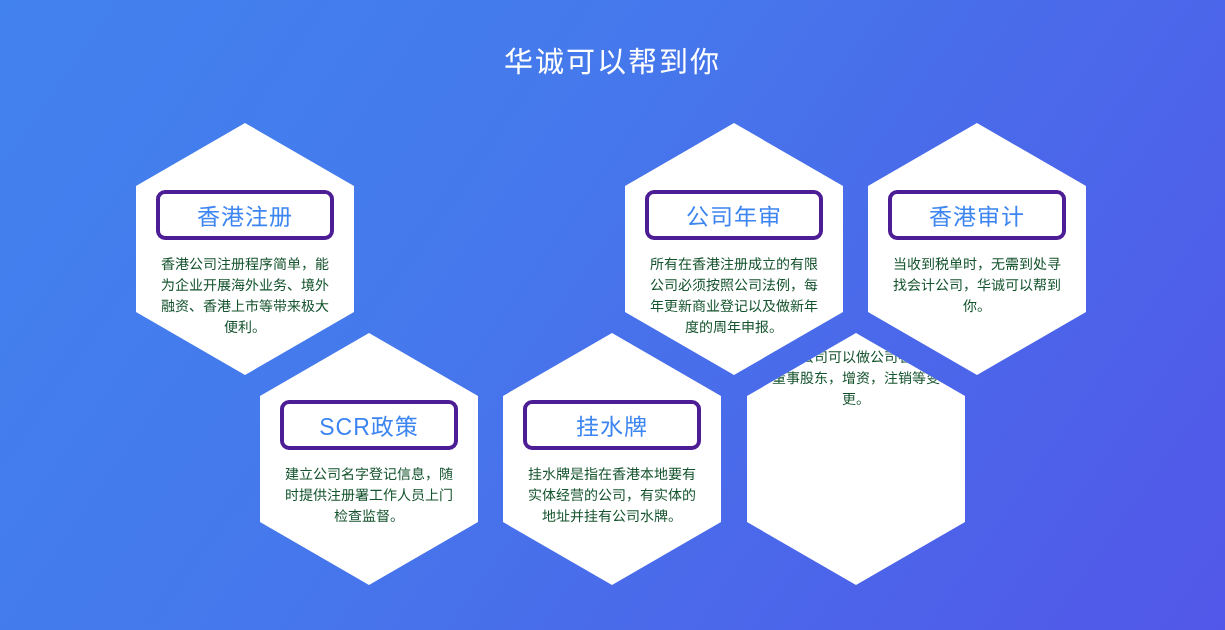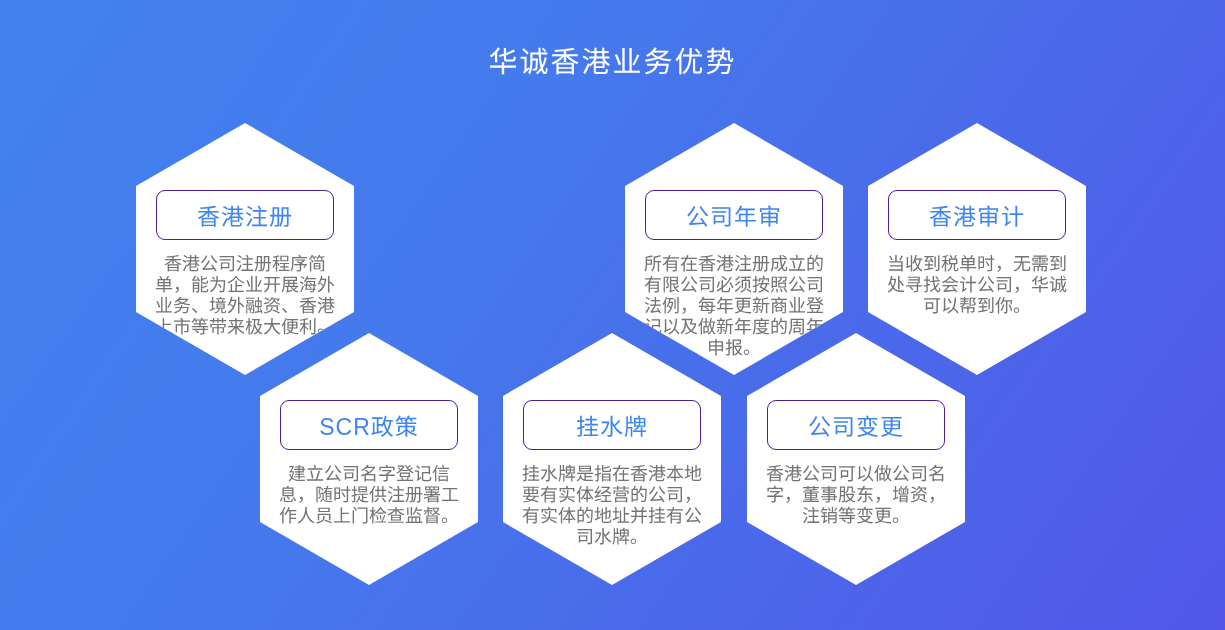--- a/index.html
+++ b/index.html
@@ -50,37 +50,37 @@
     width: 182px;
     display: flex;
     flex-direction: column;
     align-items: center;
   }
   .card-title {
     margin-top: 67px;
     width: 178px;
     box-sizing: border-box;
     height: 50px;
-    border: 1px solid #4c1d95;
+    border: 4px solid #4c1d95;
     border-radius: 9px;
     color: #3d86f2;
     font-size: 23px;
     font-weight: 400;
     letter-spacing: 1px;
     display: flex;
     align-items: center;
     justify-content: center;
     background: #ffffff;
     white-space: nowrap;
   }
   .card-body {
     margin-top: 14px;
     width: 180px;
-    color: #737373;
-    font-size: 18px;
+    color: #14532d;
+    font-size: 14px;
     line-height: 21px;
     text-align: center;
     letter-spacing: 0px;
     word-break: break-all;
   }
 
   
   .hex.r1 { top: 123px; }
   .hex.c1 { left: 136px; }
   .hex.c2 { left: 381px; }
@@ -95,21 +95,21 @@
 
   
   .hex.r2 { z-index: 3; }
   .hex.r1 { z-index: 2; }
 </style>
 </head>
 <body>
 
 <div id="stage">
 
-  <div id="page-title">华诚香港业务优势</div>
+  <div id="page-title">华诚可以帮到你</div>
 
   <div class="hex r1 c1">
     <div class="hex-inner">
       <div class="card-title">香港注册</div>
       <div class="card-body">香港公司注册程序简单，能为企业开展海外业务、境外融资、香港上市等带来极大便利。</div>
     </div>
   </div>
 
 
   <div class="hex r1 c4">
@@ -135,18 +135,17 @@
 
   <div class="hex r2 b2">
     <div class="hex-inner">
       <div class="card-title">挂水牌</div>
       <div class="card-body">挂水牌是指在香港本地要有实体经营的公司，有实体的地址并挂有公司水牌。</div>
     </div>
   </div>
 
   <div class="hex r2 b3">
     <div class="hex-inner">
-      <div class="card-title">公司变更</div>
       <div class="card-body">香港公司可以做公司名字，董事股东，增资，注销等变更。</div>
     </div>
   </div>
 
 </div>
 
 </body></html>

